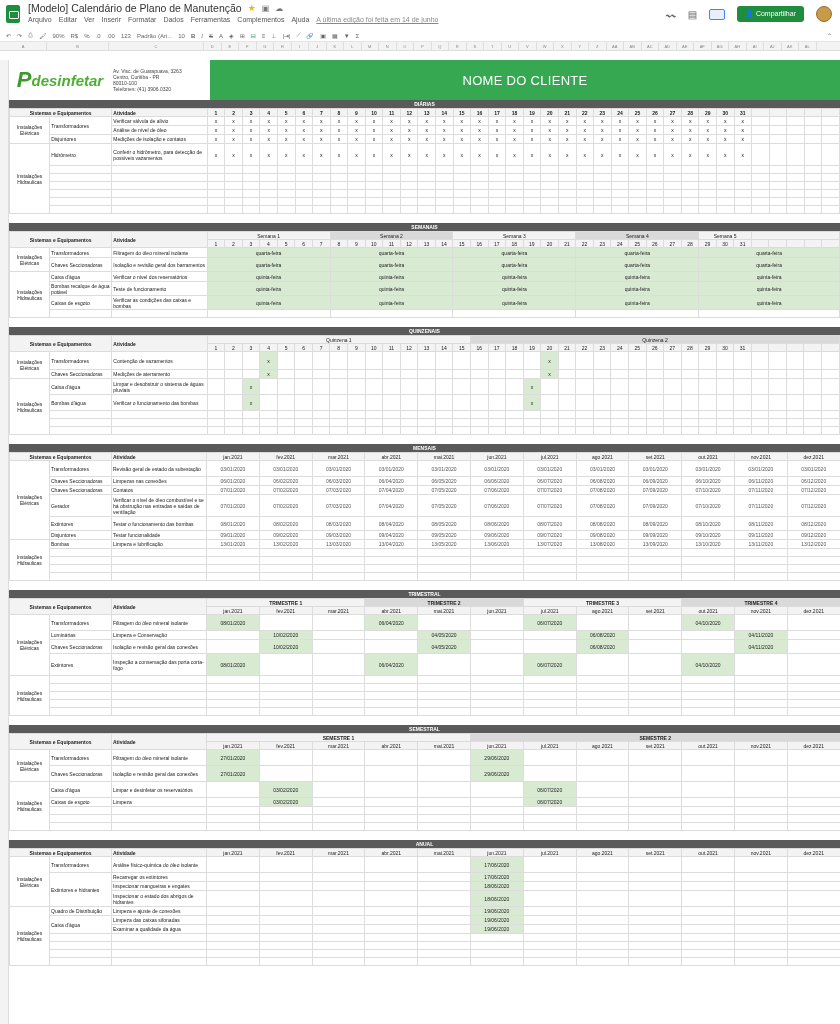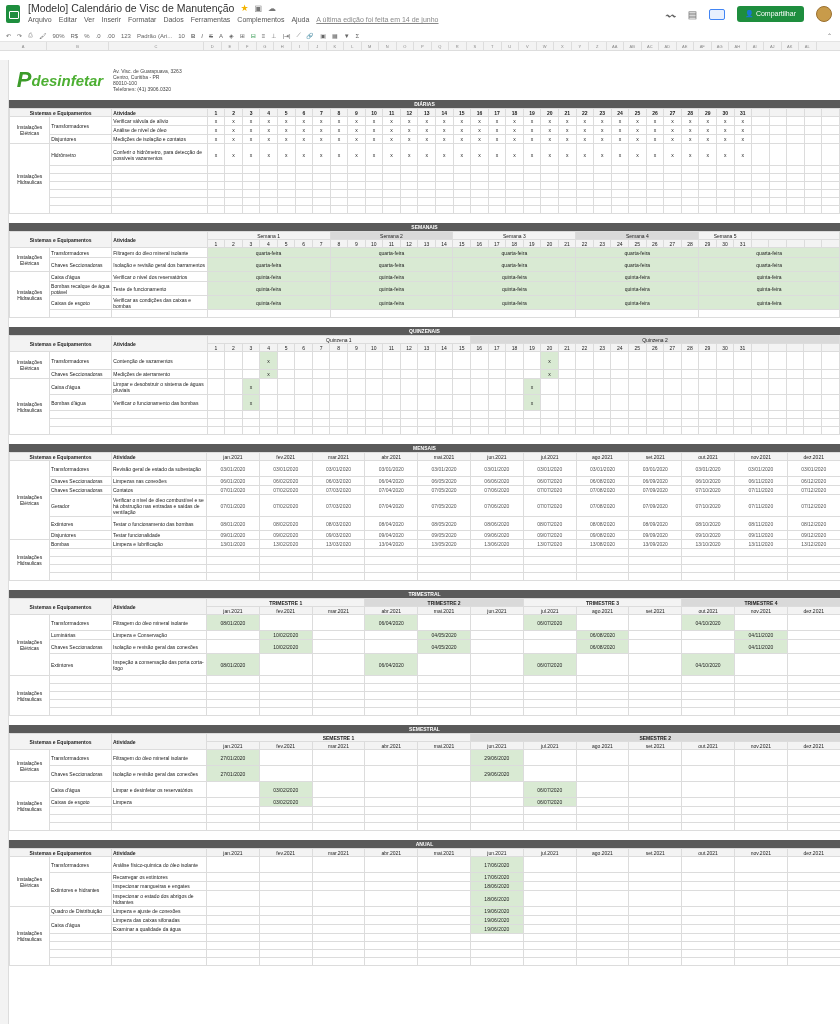--- a/index.html
+++ b/index.html
@@ -40,21 +40,21 @@
 .gap{height:9px}
 .mono-gray{color:#555}
 </style>
 </head>
 <body>
 
 <div class="topbar">
   <div class="app-icon"></div>
   <div class="titlewrap">
     <div class="doc-title">
-      <span>[Modelo] Calendário de Visc de Manutenção</span>
+      <span>[Modelo] Calendário de Plano de Manutenção</span>
       <span class="star">★</span>
       <span class="smallicon">▣</span>
       <span class="smallicon">☁</span>
     </div>
     <div class="menubar">
       <span>Arquivo</span>
       <span>Editar</span>
       <span>Ver</span>
       <span>Inserir</span>
       <span>Formatar</span>
@@ -154,20 +154,21 @@
     <div class="logo">
         <span class="P">P</span>
         <span>desinfetar</span>
       </div>
     <div class="address">
       <div>Av. Visc. de Guarapuava, 3263</div>
         <div>Centro, Curitiba - PR</div>
         <div>80010-100</div>
         <div>Telefones: (41) 3906.0320</div>
     </div>
+    <div class="client">NOME DO CLIENTE</div>
   </div>
   <div id="sections">
       <div class="section-bar">DIÁRIAS</div>
       <table>
         <colgroup>
           <col style="width:40px">
           <col style="width:62px">
           <col style="width:95px">
           <col style="width:17.5px">
           <col style="width:17.5px">

